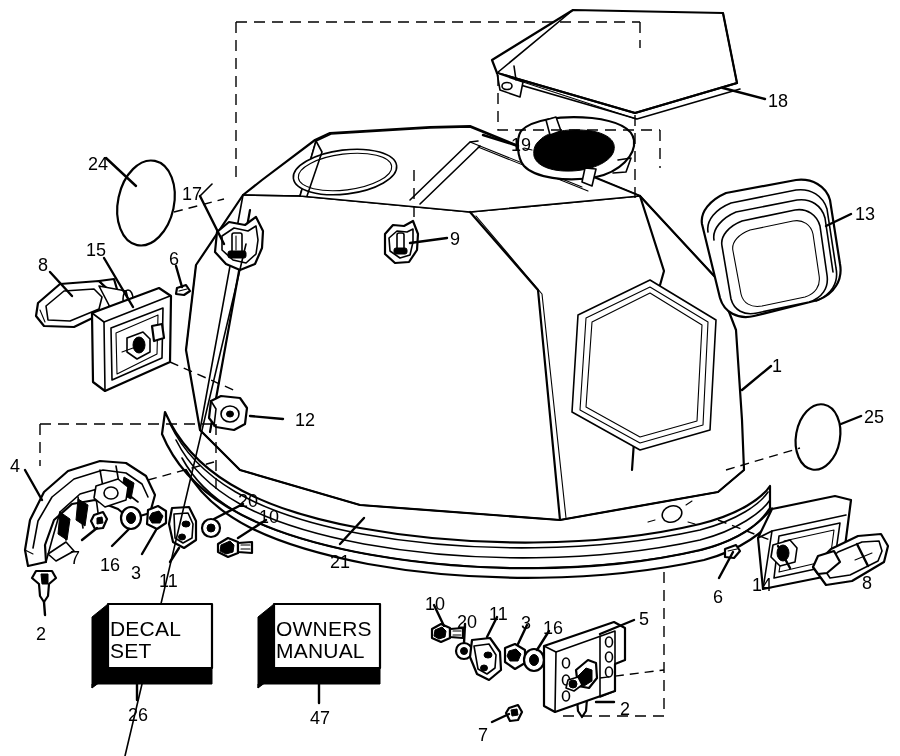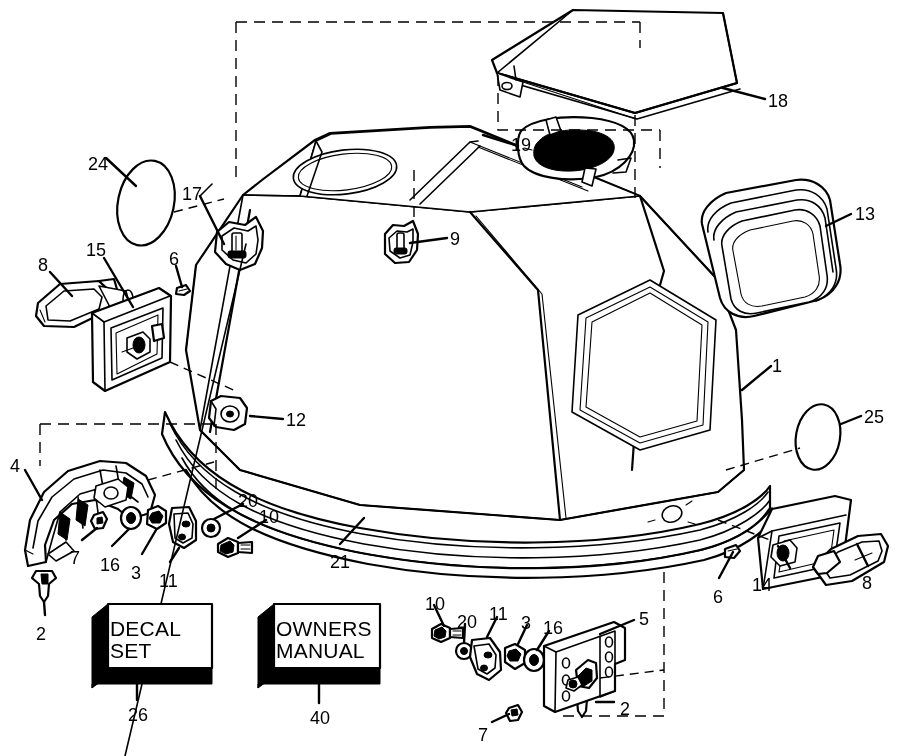--- a/index.html
+++ b/index.html
@@ -406,32 +406,32 @@
   <div class="callout" style="left:182px;top:178px;margin-top:7px;">17</div>
   <div class="callout" style="left:86px;top:241px;">15</div>
   <div class="callout" style="left:38px;top:256px;">8</div>
   <div class="callout" style="left:169px;top:250px;">6</div>
   <div class="callout" style="left:450px;top:230px;">9</div>
   <div class="callout" style="left:768px;top:92px;">18</div>
   <div class="callout" style="left:463px;top:136px;margin-left:48px;">19</div>
   <div class="callout" style="left:855px;top:205px;">13</div>
   <div class="callout" style="left:772px;top:357px;">1</div>
   <div class="callout" style="left:864px;top:408px;">25</div>
-  <div class="callout" style="left:286px;top:411px;">12</div>
+  <div class="callout" style="left:295px;top:411px;">12</div>
   <div class="callout" style="left:10px;top:457px;">4</div>
   <div class="callout" style="left:238px;top:492px;">20</div>
   <div class="callout" style="left:259px;top:508px;">10</div>
   <div class="callout" style="left:70px;top:549px;">7</div>
   <div class="callout" style="left:100px;top:556px;">16</div>
   <div class="callout" style="left:131px;top:564px;">3</div>
   <div class="callout" style="left:159px;top:572px;">11</div>
   <div class="callout" style="left:36px;top:625px;">2</div>
   <div class="callout" style="left:330px;top:553px;">21</div>
   <div class="callout" style="left:128px;top:706px;">26</div>
-  <div class="callout" style="left:310px;top:709px;">40</div>
+  <div class="callout" style="left:310px;top:709px;">47</div>
   <div class="callout" style="left:425px;top:595px;">10</div>
   <div class="callout" style="left:457px;top:613px;">20</div>
   <div class="callout" style="left:489px;top:605px;">11</div>
   <div class="callout" style="left:521px;top:614px;">3</div>
   <div class="callout" style="left:543px;top:619px;">16</div>
   <div class="callout" style="left:639px;top:610px;">5</div>
   <div class="callout" style="left:478px;top:726px;">7</div>
   <div class="callout" style="left:620px;top:700px;">2</div>
   <div class="callout" style="left:713px;top:588px;">6</div>
   <div class="callout" style="left:752px;top:576px;">14</div>

